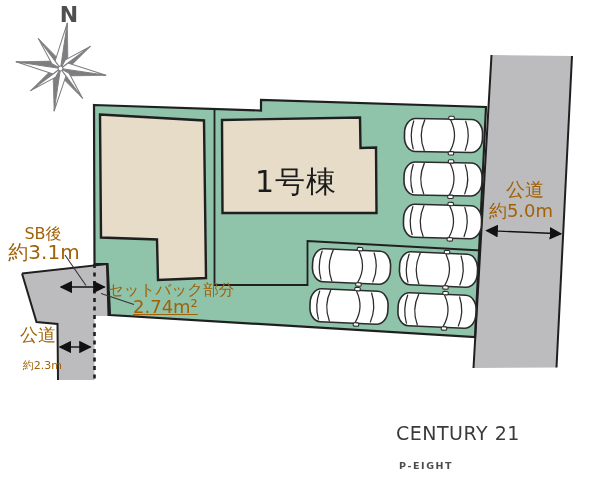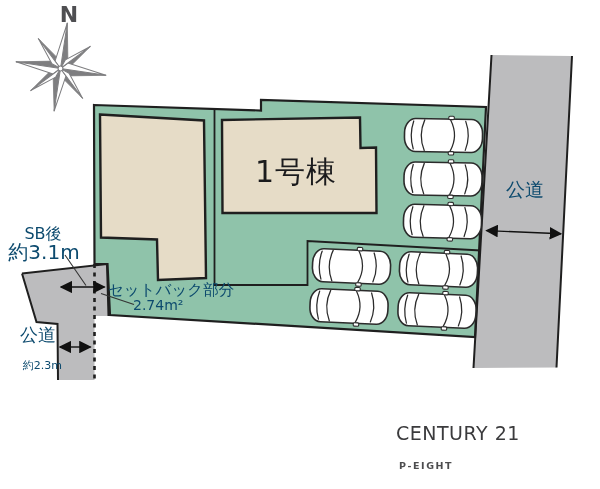--- a/index.html
+++ b/index.html
@@ -6,34 +6,34 @@
     --plot-green:#8fc3aa;
     --building-beige:#e6dcc7;
     --road-gray:#bcbcbe;
     --outline:#1f1f1f;
     --brand-text:#3b3b3d;
   }
   html,body{margin:0;padding:0;background:#fff;}
   body{font-family:"DejaVu Sans","Liberation Sans",sans-serif;}
   .canvas{position:relative;width:600px;height:489px;background:#fff;overflow:hidden;}
   .plan-svg{position:absolute;left:0;top:0;}
-  .label{position:absolute;color:#0c4a6e;line-height:1.05;white-space:nowrap;}
+  .label{position:absolute;color:#a16207;line-height:1.05;white-space:nowrap;}
   .centered{text-align:center;}
   .north{left:54px;top:3px;width:30px;font-size:22px;font-weight:bold;color:#4f4f52;text-align:center;}
   .sb1{left:14px;top:226px;width:58px;font-size:16px;}
   .sb2{left:8px;top:242px;width:72px;font-size:20px;}
   .setback-part{left:108px;top:282px;font-size:15.5px;}
-  .setback-area{left:133px;top:298px;font-size:14px;}
+  .setback-area{left:133px;top:298px;font-size:18px;text-decoration:underline;}
   .roadw1{left:12px;top:326px;width:52px;font-size:18px;}
   .roadw2{left:0px;top:360px;width:62px;font-size:11px;text-align:right;}
   .roade1{left:494px;top:180px;width:62px;font-size:19px;}
   .roade2{left:484px;top:202px;width:74px;font-size:18px;}
   .unit{font-size:30px;color:#1b1b1d;letter-spacing:1px;}
   .unit2{left:105px;top:170px;width:100px;}
-  .unit1{left:246px;top:156px;width:100px;}
+  .unit1{left:246px;top:166px;width:100px;}
   .brand{left:396px;top:424px;width:196px;font-size:19px;font-weight:normal;letter-spacing:0.5px;color:var(--brand-text);}
   .office{left:399px;top:461px;font-size:9.5px;font-weight:bold;letter-spacing:1.6px;color:#4c4c4e;}
 </style>
 </head>
 <body>
 
 <div class="canvas">
 
   <svg class="plan-svg" width="600" height="489" viewBox="0 0 600 489">
     <defs>
@@ -116,18 +116,19 @@
   <div class="label sb1 centered">SB後</div>
   <div class="label sb2 centered">約3.1m</div>
 
   <div class="label setback-part">セットバック部分</div>
   <div class="label setback-area">2.74m²</div>
 
   <div class="label roadw1 centered">公道</div>
   <div class="label roadw2 centered">約2.3m</div>
 
   <div class="label roade1 centered">公道</div>
+  <div class="label roade2 centered">約5.0m</div>
 
   <div class="label unit unit1 centered">1号棟</div>
 
   <div class="label brand">CENTURY 21</div>
   <div class="label office">P-EIGHT</div>
 </div>
 
 </body></html>

